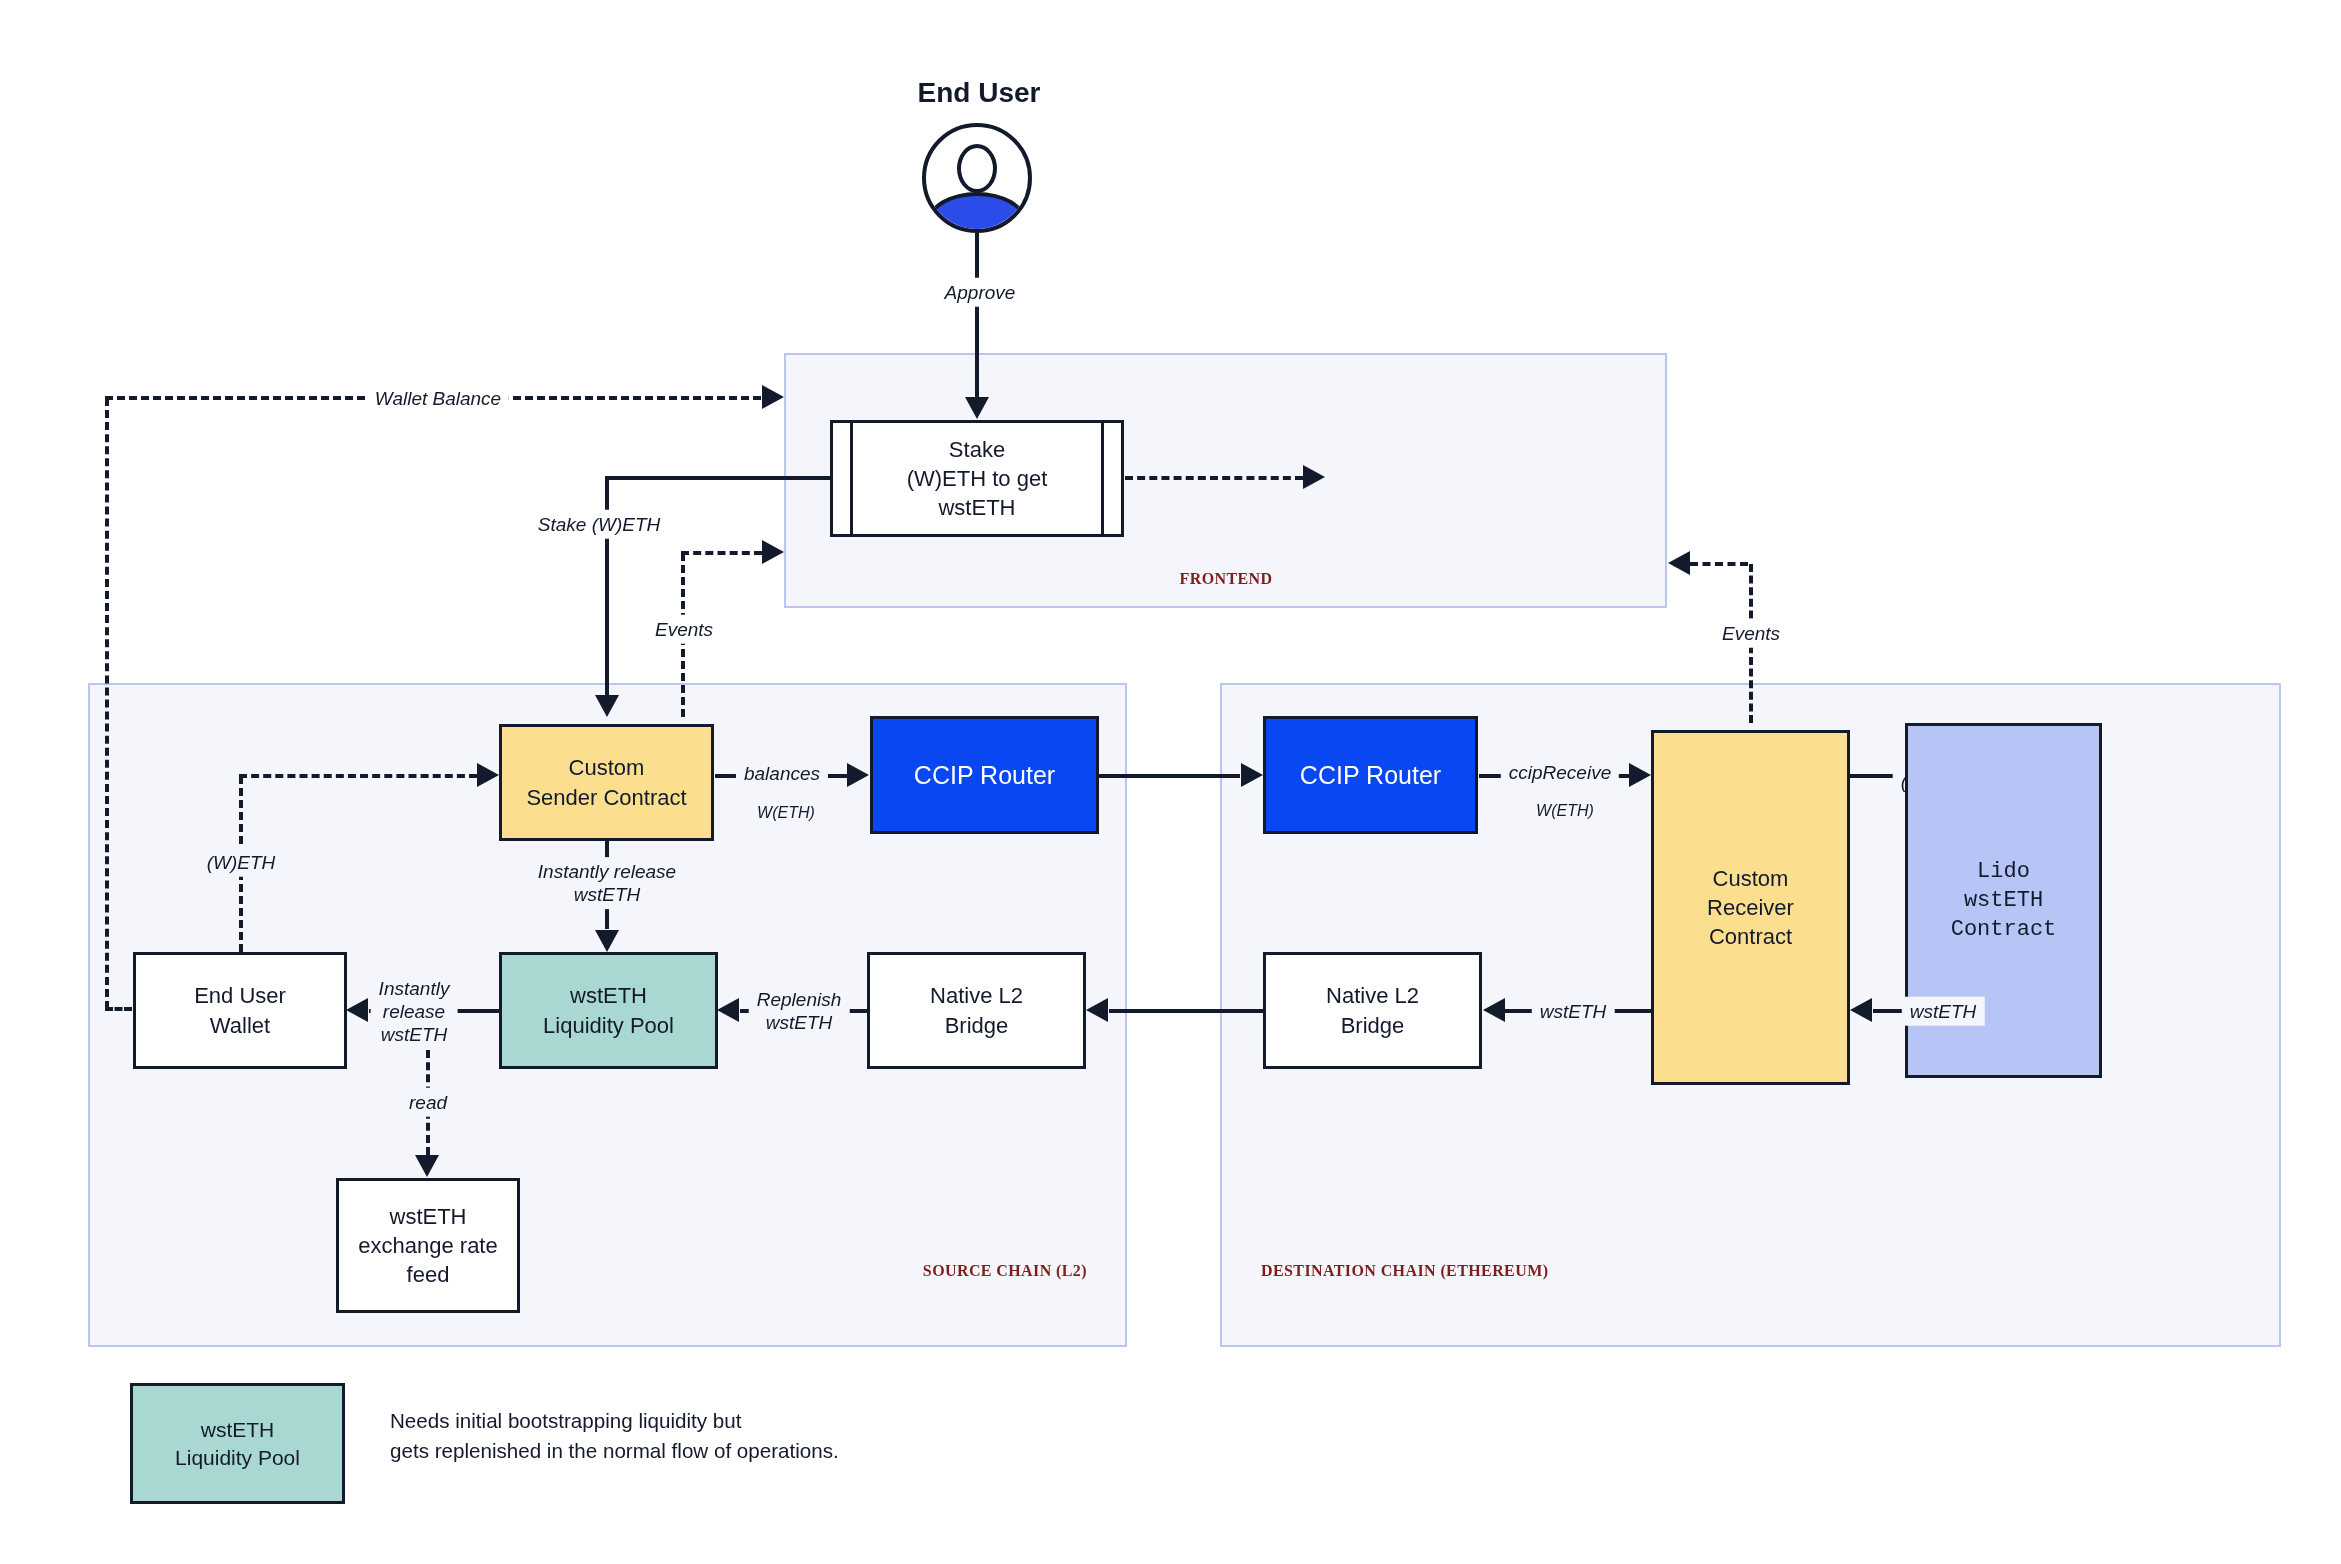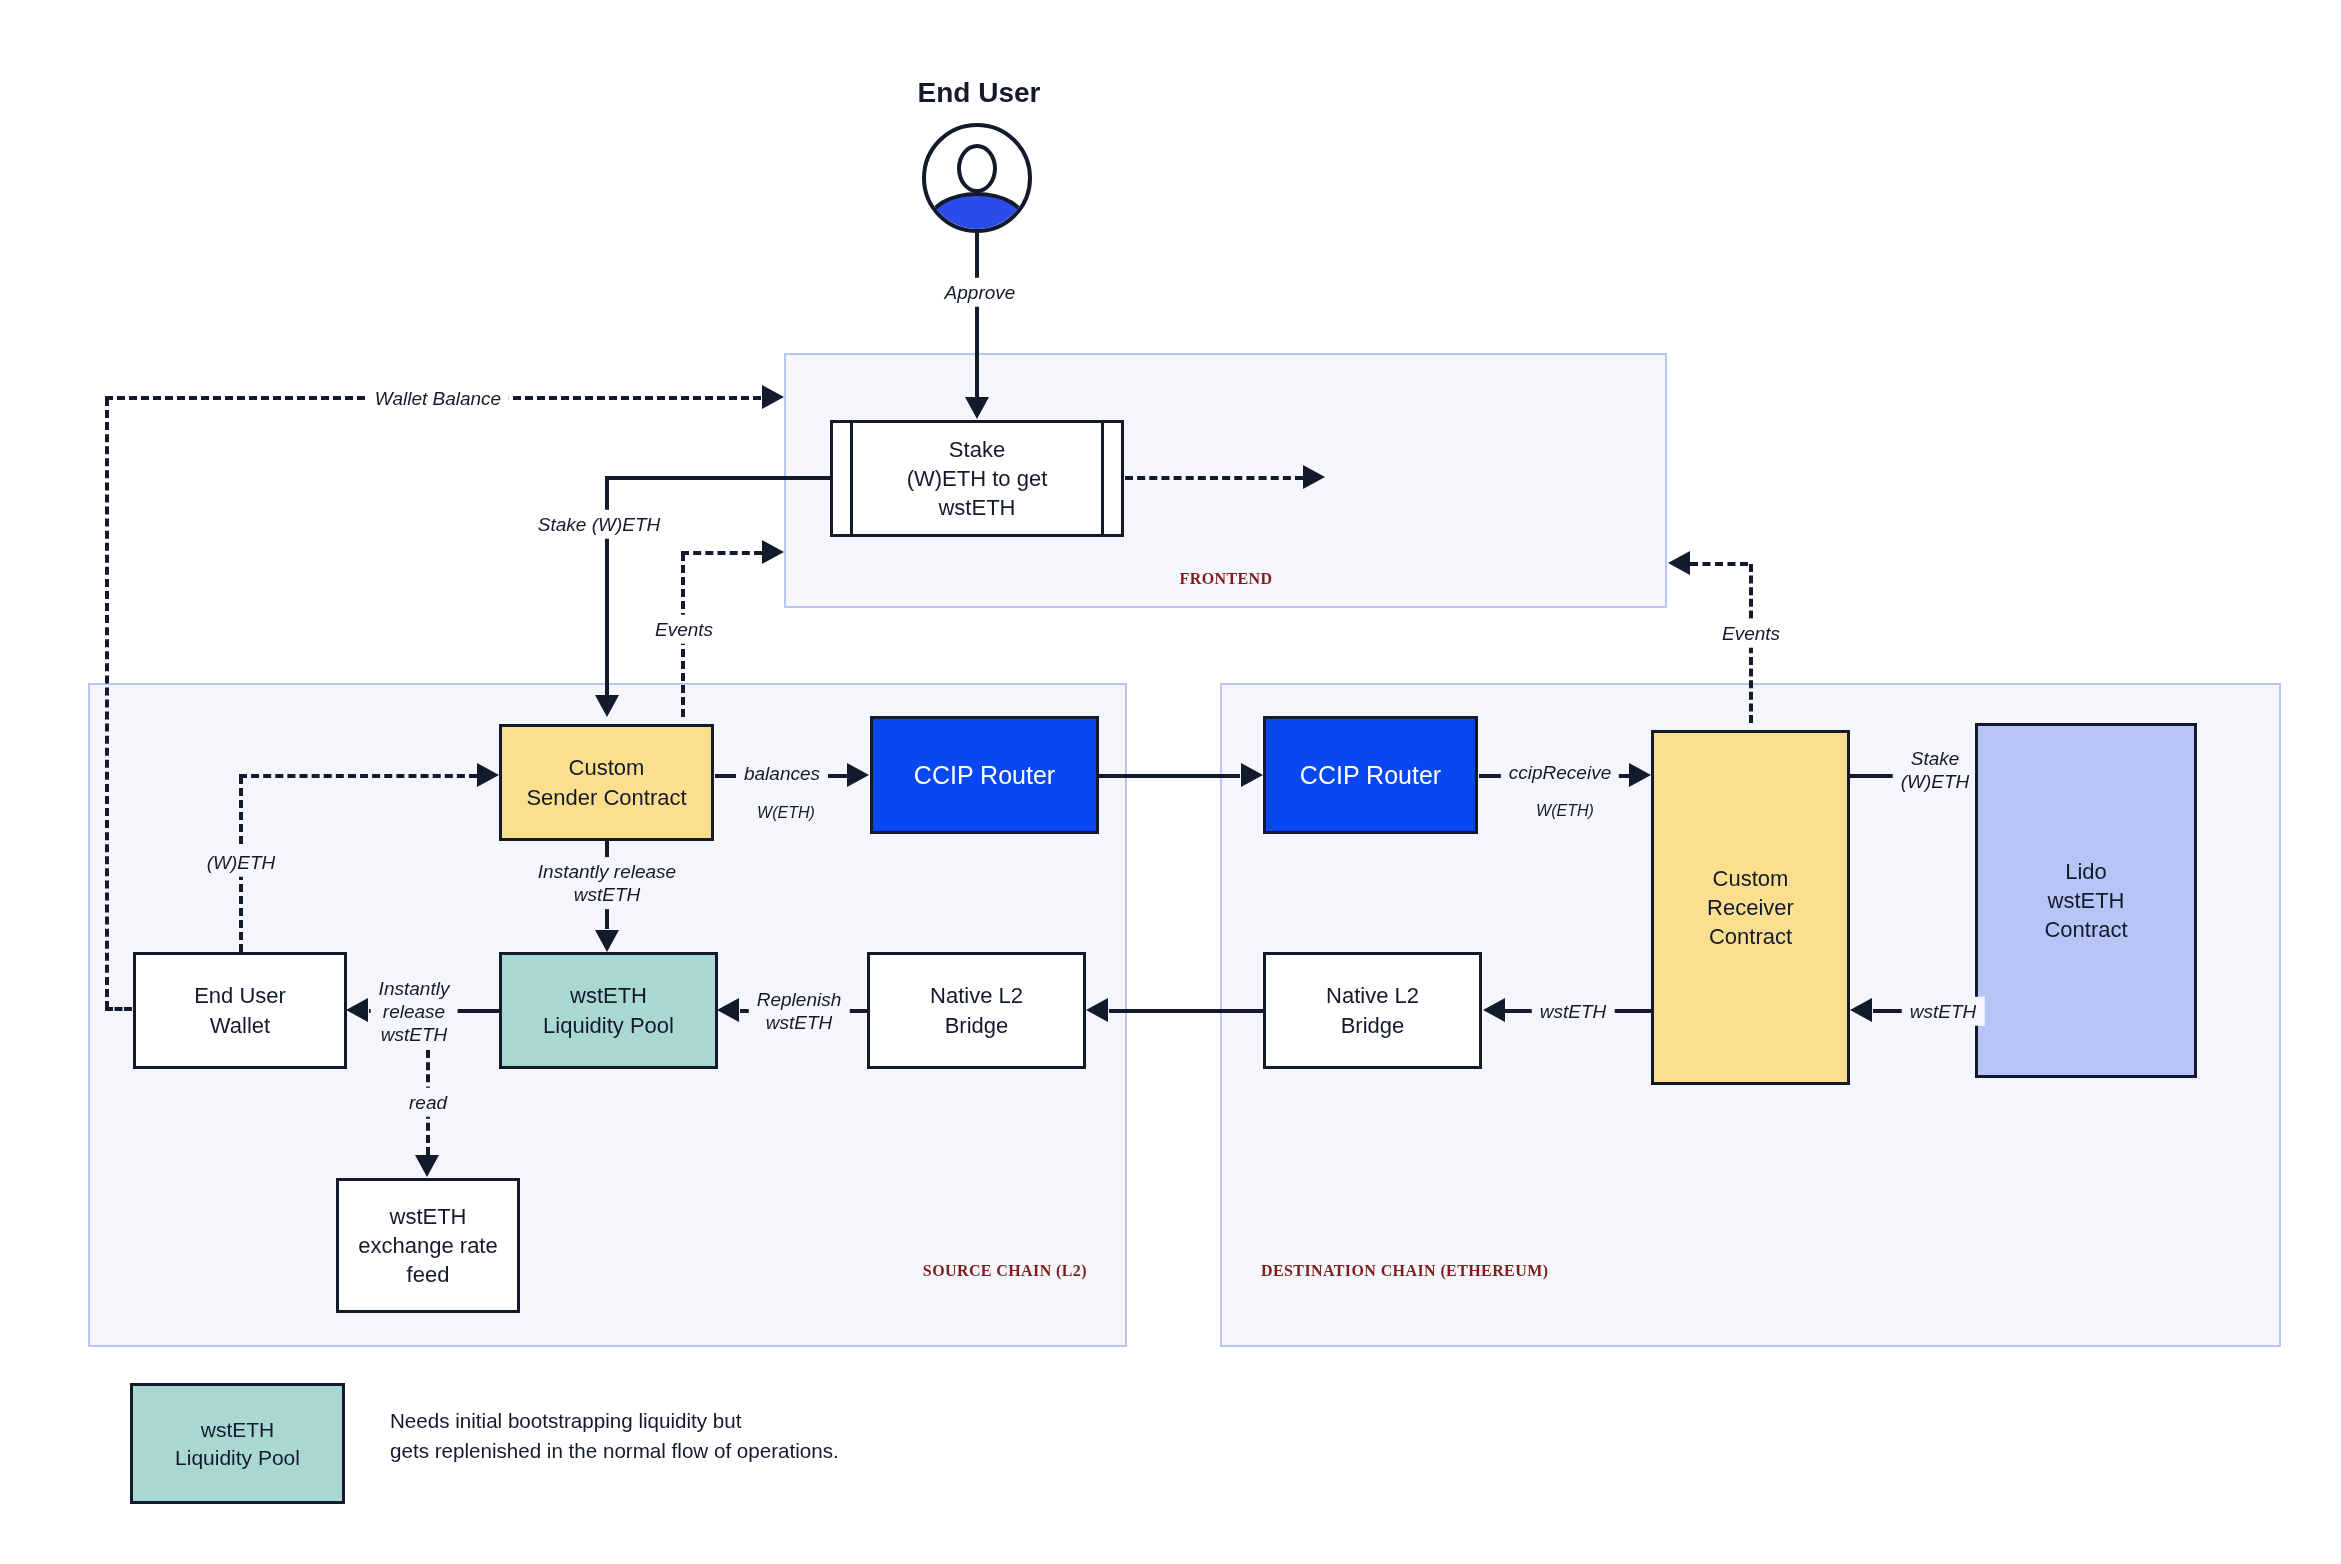--- a/index.html
+++ b/index.html
@@ -132,21 +132,21 @@
     <span>Custom
 Receiver
 Contract</span>
   </div>
 
   <div class="lh" style="left:1850px;top:774px;width:153px;"></div>
   <div class="arr r" style="left:2002px;top:763px;"></div>
   <div class="elabel on-panel" style="left:1935px;top:770px;">Stake
 (W)ETH</div>
 
-  <div class="box lavender" style="left:1975px;top:723px;width:222px;height:355px;">
+  <div class="box lavender" style="left:1905px;top:723px;width:197px;height:355px;font-family:Liberation Mono, monospace;">
     <span>Lido
 wstETH
 Contract</span>
   </div>
 
   <div class="dv" style="left:1749px;top:564px;height:159px;"></div>
   <div class="dh" style="left:1690px;top:562px;width:58px;"></div>
   <div class="arr l" style="left:1668px;top:551px;"></div>
   <div class="elabel on-white" style="left:1751px;top:633px;">Events</div>
 

